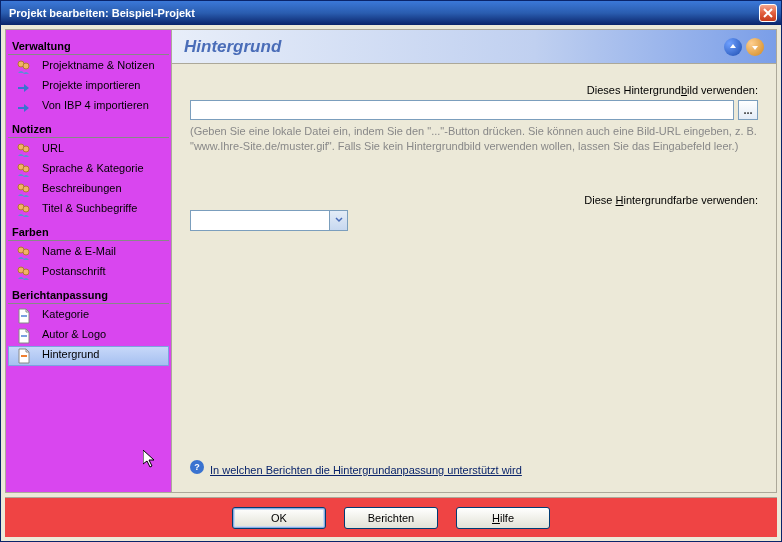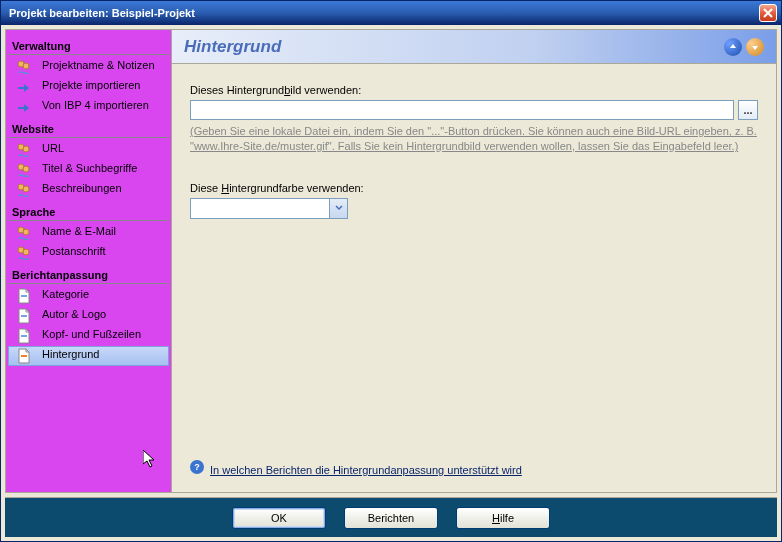--- a/index.html
+++ b/index.html
@@ -14,34 +14,34 @@
 .nav-item { display: flex; padding: 2px 4px 2px 8px; cursor: pointer; gap: 10px; }
 .nav-item.selected { background: linear-gradient(to bottom, #c7d8f9, #a6c0f0); border: 1px solid #7da2e0; padding: 1px 3px 1px 7px; }
 .nav-icon { width: 16px; height: 16px; flex-shrink: 0; }
 .main { flex: 1; display: flex; flex-direction: column; background: #ece9d8; }
 .main-header { height: 34px; background: linear-gradient(to right, #e8eef9 0%, #c0d0f0 60%, #7a9ee8 100%); display: flex; align-items: center; padding: 0 12px; border-bottom: 1px solid #aca899; }
 .main-title { font-size: 17px; font-weight: bold; color: #4a6db8; font-style: italic; flex: 1; }
 .hdr-arrow { width: 18px; height: 18px; border-radius: 50%; margin-left: 4px; display: flex; align-items: center; justify-content: center; color: white; font-size: 10px; cursor: pointer; }
 .hdr-up { background: radial-gradient(circle at 30% 30%, #6fa0ff, #1c4db0); }
 .hdr-down { background: radial-gradient(circle at 30% 30%, #ffcf8f, #d08820); }
 .main-body { flex: 1; padding: 20px 18px 8px 18px; display: flex; flex-direction: column; }
-.field-label { margin-bottom: 4px; }
+.field-label { margin-bottom: 4px; text-align: right; }
 .underline { text-decoration: underline; }
 .file-row { display: flex; gap: 4px; margin-bottom: 4px; }
 .file-input { flex: 1; height: 20px; border: 1px solid #7b9ebd; background: #fff; padding: 0 4px; }
 .browse-btn { width: 20px; height: 20px; border: 1px solid #7b9ebd; background: linear-gradient(to bottom, #fff, #e4ecf7); cursor: pointer; display: flex; align-items: center; justify-content: center; font-weight: bold; color: #333; }
-.hint { color: #888; line-height: 1.35; margin-bottom: 28px; text-decoration: underline; }
+.hint { color: #888; line-height: 1.35; margin-bottom: 40px; }
 .color-combo { width: 158px; height: 21px; border: 1px solid #7b9ebd; background: #fff; display: flex; align-items: center; cursor: pointer; }
 .color-swatch { flex: 1; height: 100%; background: #fff; }
 .combo-arrow { width: 18px; height: 100%; border-left: 1px solid #7b9ebd; background: linear-gradient(to bottom, #e4ecf7, #c7d8f0); display: flex; align-items: center; justify-content: center; color: #4a6db8; }
 .spacer { flex: 1; }
 .help-row { display: flex; align-items: center; gap: 6px; margin-bottom: 8px; }
 .help-icon { width: 14px; height: 14px; border-radius: 50%; background: #3a73d0; color: white; font-weight: bold; display: flex; align-items: center; justify-content: center; font-size: 9px; }
 .help-link { color: #0a246a; text-decoration: underline; cursor: pointer; margin-top: 6px; }
-.button-bar { height: 40px; background: #0c4a6e; border-top: 1px solid #aca899; display: flex; align-items: center; justify-content: center; gap: 18px; margin: 0 4px 4px 4px; }
+.button-bar { height: 40px; background: #ef4444; border-top: 1px solid #aca899; display: flex; align-items: center; justify-content: center; gap: 18px; margin: 0 4px 4px 4px; }
 .btn { width: 94px; height: 22px; border: 1px solid #003c74; background: linear-gradient(to bottom, #fff, #f0f0ea 50%, #e2e2d6); border-radius: 3px; cursor: pointer; display: flex; align-items: center; justify-content: center; }
 .btn.default { box-shadow: 0 0 0 1px #89ade4 inset, 0 0 0 2px #c7d8f0 inset; }
 .cursor-arrow { position: absolute; left: 143px; top: 450px; pointer-events: none; }
 </style>
 </head>
 <body>
 
 <div class="window">
   <div class="titlebar">
     <span class="titlebar-text">Projekt bearbeiten: Beispiel-Projekt</span>
@@ -69,49 +69,58 @@
               <path d="M2 8 L8 8 L8 5 L13 9 L8 13 L8 10 L2 10 Z" fill="#3a73d0"></path>
             </svg></span>
           <span>Projekte importieren</span>
         </div>
         <div class="nav-item">
           <span class="nav-icon"><svg width="16" height="16">
               <path d="M2 8 L8 8 L8 5 L13 9 L8 13 L8 10 L2 10 Z" fill="#3a73d0"></path>
             </svg></span>
           <span>Von IBP 4 importieren</span>
         </div>
-        <div class="cat-header">Website</div>
+        <div class="cat-header">Notizen</div>
         <div class="nav-item">
           <span class="nav-icon"><svg width="16" height="16">
               <circle cx="5" cy="5" r="3" fill="#f2b366" stroke="#b37a30"></circle>
               <circle cx="10" cy="7" r="3" fill="#f2b366" stroke="#b37a30"></circle>
               <path d="M2 14 Q5 10 8 14" fill="#5b8fd6"></path>
               <path d="M7 15 Q10 11 13 15" fill="#5b8fd6"></path>
             </svg></span>
           <span>URL</span>
         </div>
         <div class="nav-item">
           <span class="nav-icon"><svg width="16" height="16">
               <circle cx="5" cy="5" r="3" fill="#f2b366" stroke="#b37a30"></circle>
               <circle cx="10" cy="7" r="3" fill="#f2b366" stroke="#b37a30"></circle>
               <path d="M2 14 Q5 10 8 14" fill="#5b8fd6"></path>
               <path d="M7 15 Q10 11 13 15" fill="#5b8fd6"></path>
             </svg></span>
+          <span>Sprache &amp; Kategorie</span>
+        </div>
+        <div class="nav-item">
+          <span class="nav-icon"><svg width="16" height="16">
+              <circle cx="5" cy="5" r="3" fill="#f2b366" stroke="#b37a30"></circle>
+              <circle cx="10" cy="7" r="3" fill="#f2b366" stroke="#b37a30"></circle>
+              <path d="M2 14 Q5 10 8 14" fill="#5b8fd6"></path>
+              <path d="M7 15 Q10 11 13 15" fill="#5b8fd6"></path>
+            </svg></span>
+          <span>Beschreibungen</span>
+        </div>
+        <div class="nav-item">
+          <span class="nav-icon"><svg width="16" height="16">
+              <circle cx="5" cy="5" r="3" fill="#f2b366" stroke="#b37a30"></circle>
+              <circle cx="10" cy="7" r="3" fill="#f2b366" stroke="#b37a30"></circle>
+              <path d="M2 14 Q5 10 8 14" fill="#5b8fd6"></path>
+              <path d="M7 15 Q10 11 13 15" fill="#5b8fd6"></path>
+            </svg></span>
           <span>Titel &amp; Suchbegriffe</span>
         </div>
-        <div class="nav-item">
-          <span class="nav-icon"><svg width="16" height="16">
-              <circle cx="5" cy="5" r="3" fill="#f2b366" stroke="#b37a30"></circle>
-              <circle cx="10" cy="7" r="3" fill="#f2b366" stroke="#b37a30"></circle>
-              <path d="M2 14 Q5 10 8 14" fill="#5b8fd6"></path>
-              <path d="M7 15 Q10 11 13 15" fill="#5b8fd6"></path>
-            </svg></span>
-          <span>Beschreibungen</span>
-        </div>
-        <div class="cat-header">Sprache</div>
+        <div class="cat-header">Farben</div>
         <div class="nav-item">
           <span class="nav-icon"><svg width="16" height="16">
               <circle cx="5" cy="5" r="3" fill="#f2b366" stroke="#b37a30"></circle>
               <circle cx="10" cy="7" r="3" fill="#f2b366" stroke="#b37a30"></circle>
               <path d="M2 14 Q5 10 8 14" fill="#5b8fd6"></path>
               <path d="M7 15 Q10 11 13 15" fill="#5b8fd6"></path>
             </svg></span>
           <span>Name &amp; E-Mail</span>
         </div>
         <div class="nav-item">
@@ -132,28 +141,20 @@
             </svg></span>
           <span>Kategorie</span>
         </div>
         <div class="nav-item">
           <span class="nav-icon"><svg width="16" height="16">
               <path d="M3 1 L10 1 L13 4 L13 15 L3 15 Z" fill="#fff" stroke="#888"></path>
               <path d="M10 1 L10 4 L13 4" fill="none" stroke="#888"></path>
               <rect x="5" y="7" width="6" height="2" fill="#7aa0e0"></rect>
             </svg></span>
           <span>Autor &amp; Logo</span>
-        </div>
-        <div class="nav-item">
-          <span class="nav-icon"><svg width="16" height="16">
-              <path d="M3 1 L10 1 L13 4 L13 15 L3 15 Z" fill="#fff" stroke="#888"></path>
-              <path d="M10 1 L10 4 L13 4" fill="none" stroke="#888"></path>
-              <rect x="5" y="7" width="6" height="2" fill="#7aa0e0"></rect>
-            </svg></span>
-          <span>Kopf- und Fußzeilen</span>
         </div>
         <div class="nav-item selected">
           <span class="nav-icon"><svg width="16" height="16">
               <path d="M3 1 L10 1 L13 4 L13 15 L3 15 Z" fill="#fff" stroke="#888"></path>
               <path d="M10 1 L10 4 L13 4" fill="none" stroke="#888"></path>
               <rect x="5" y="7" width="6" height="2" fill="#f08030"></rect>
             </svg></span>
           <span>Hintergrund</span>
         </div>
       </div>

